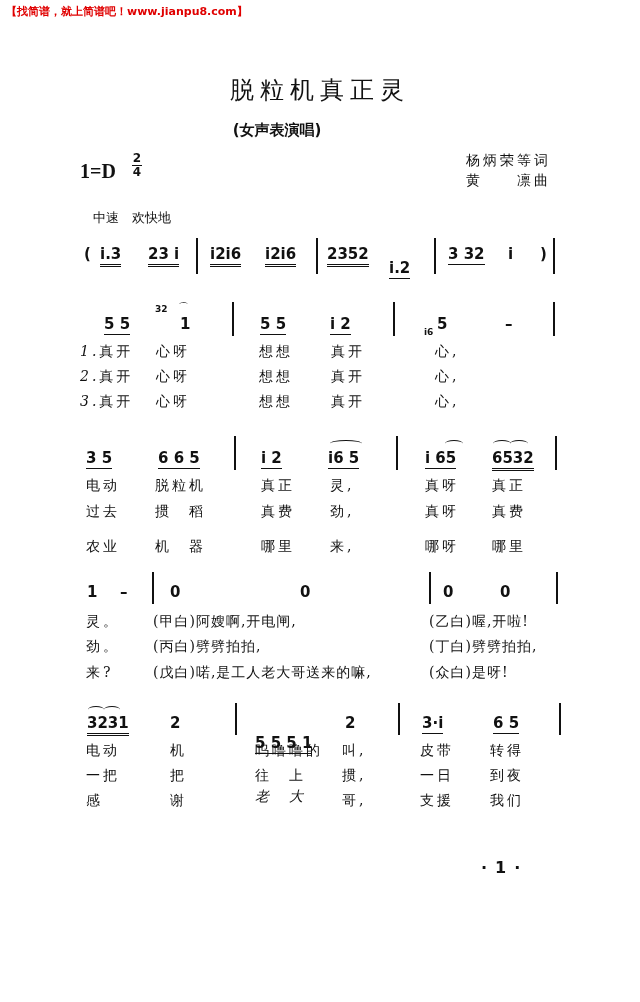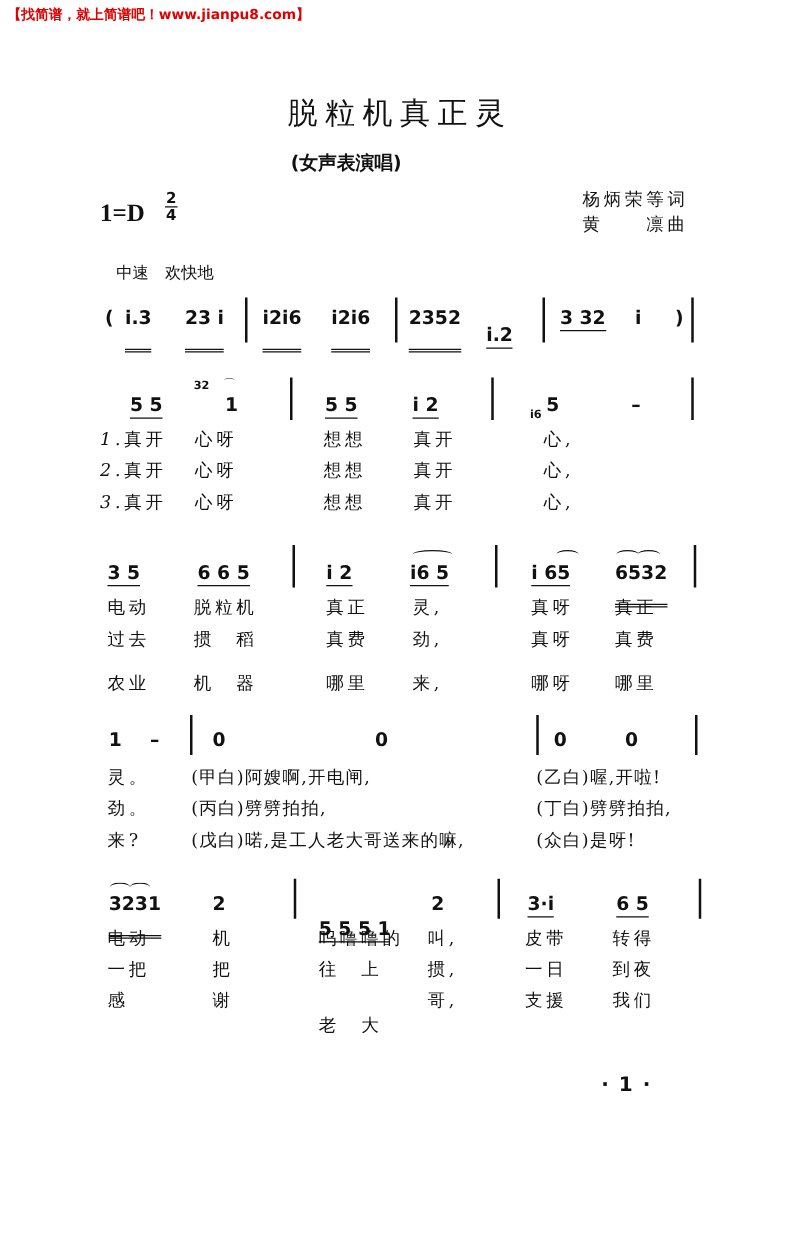--- a/index.html
+++ b/index.html
@@ -11,21 +11,21 @@
     .subtitle { left: 0; width: 554px; top: 121px; text-align: center; font-size: 15px; font-weight: bold; font-family: "DejaVu Sans", sans-serif; }
     .key { left: 80px; top: 160px; font-size: 20px; font-weight: bold; font-family: "Liberation Serif", serif; }
     .timesig { position: absolute; left: 130px; top: 152px; width: 14px; text-align: center; font-size: 12px; font-weight: bold; font-family: "DejaVu Sans", sans-serif; line-height: 13px; }
     .timesig .bar { display:block; border-top: 1px solid #111; margin: 0 2px; }
     .credits { left: 466px; top: 150px; font-size: 14px; line-height: 20px; letter-spacing: 3px; }
     .tempo { left: 93px; top: 209px; font-size: 13px; font-family: "DejaVu Sans", sans-serif; }
     .num { font-family: "DejaVu Sans", sans-serif; font-weight: bold; font-size: 15px; }
     .barline { position: absolute; width: 1.5px; background: #111; }
     .lyric { font-size: 14px; letter-spacing: 3px; }
     .ul1 { border-bottom: 1.5px solid #111; padding-bottom: 1px; }
-    .ul2 { border-bottom: 3px double #111; padding-bottom: 16px; }
+    .ul2 { border-bottom: 3px double #111; padding-bottom: 1px; }
     .grace { font-size: 9px; font-family: "DejaVu Sans", sans-serif; font-weight: bold; }
     .slur { position: absolute; border-top: 1.5px solid #111; border-radius: 50% 50% 0 0; height: 6px; }
     .pageno { left: 481px; top: 858px; font-size: 16px; font-weight: bold; font-family: "DejaVu Sans", sans-serif; letter-spacing: 8px; }
   </style>
 </head>
 <body>
 
 <div class="abs watermark">【找简谱，就上简谱吧！www.jianpu8.com】</div>
 
 <div class="abs title">脱粒机真正灵</div>
@@ -184,19 +184,19 @@
 
   <span class="abs lyric" style="left:86px;top:767px;">一把</span>
   <span class="abs lyric" style="left:170px;top:767px;">把</span>
   <span class="abs lyric" style="left:255px;top:767px;">往　上</span>
   <span class="abs lyric" style="left:342px;top:767px;">掼,</span>
   <span class="abs lyric" style="left:420px;top:767px;">一日</span>
   <span class="abs lyric" style="left:490px;top:767px;">到夜</span>
 
   <span class="abs lyric" style="left:86px;top:792px;">感</span>
   <span class="abs lyric" style="left:170px;top:792px;">谢</span>
-  <span class="abs lyric" style="left:255px;top:812px;">老　大</span>
+  <span class="abs lyric" style="left:255px;top:788px;font-style:italic;">老　大</span>
   <span class="abs lyric" style="left:342px;top:792px;">哥,</span>
   <span class="abs lyric" style="left:420px;top:792px;">支援</span>
   <span class="abs lyric" style="left:490px;top:792px;">我们</span>
 </div>
 
 <div class="abs pageno">·1·</div>
 
 </body></html>

